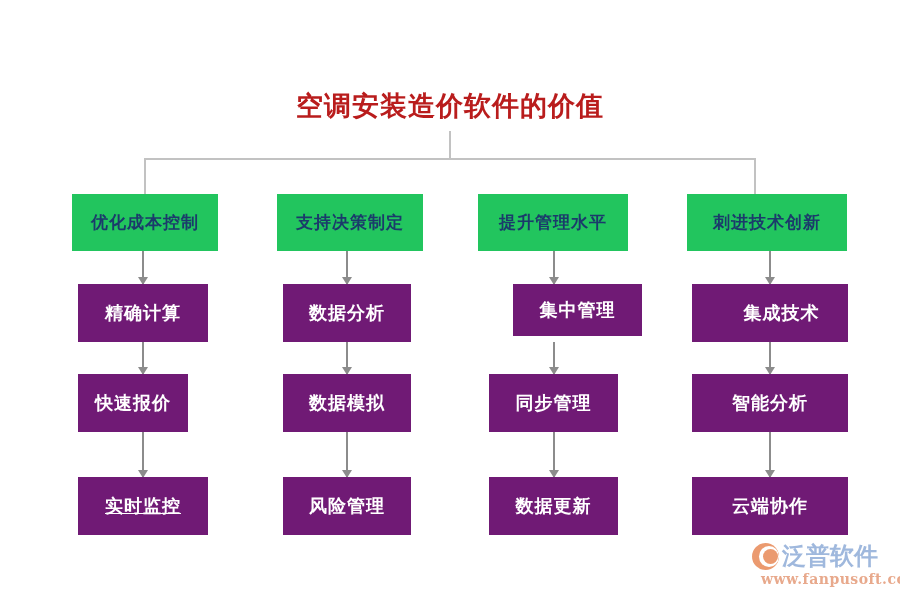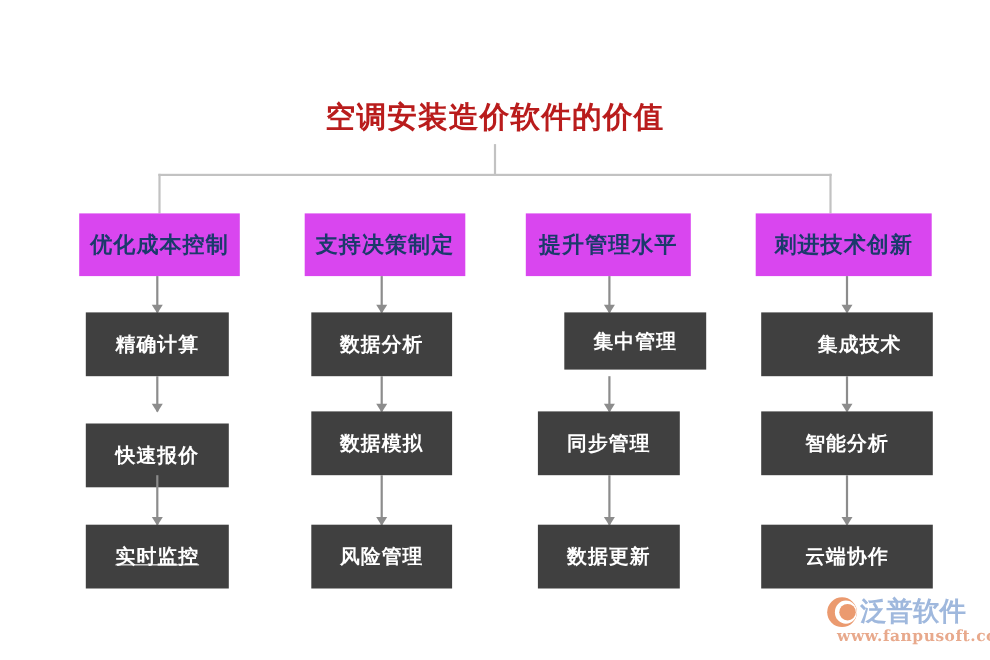--- a/index.html
+++ b/index.html
@@ -66,28 +66,28 @@
   
   .node {
     position: absolute;
     display: flex;
     align-items: center;
     justify-content: center;
     box-sizing: border-box;
     white-space: nowrap;
   }
   .node.head {
-    background: #d946ef;
+    background: #22c55e;
     color: #1b3a6b;
-    font-size: 20px;
+    font-size: 17px;
     font-weight: 700;
     letter-spacing: 1px;
   }
   .node.step {
-    background: #404040;
+    background: #701a75;
     color: #ffffff;
     font-size: 18px;
     font-weight: 700;
     letter-spacing: 1px;
   }
 
   
   .arrow {
     position: absolute;
     width: 2px;
@@ -178,21 +178,21 @@
   <div class="bracket-stem"></div>
   <div class="bracket-bar"></div>
   <div class="bracket-drop left"></div>
   <div class="bracket-drop right"></div>
 
   <div id="nodes">
       <div class="node head" style="left: 72px; top: 194px; width: 146px; height: 57px;">优化成本控制</div>
       <div class="arrow" style="left: 142px; top: 251px; height: 33px;"></div>
       <div class="node step" style="left: 78px; top: 284px; width: 130px; height: 58px;">精确计算</div>
       <div class="arrow" style="left: 142px; top: 342px; height: 32px;"></div>
-      <div class="node step" style="left: 78px; top: 374px; width: 130px; height: 58px; margin-top: 11px;">快速报价</div>
+      <div class="node step" style="left: 78px; top: 374px; width: 110px; height: 58px;">快速报价</div>
       <div class="arrow" style="left: 142px; top: 432px; height: 45px;"></div>
       <div class="node step" style="left: 78px; top: 477px; width: 130px; height: 58px; text-decoration: underline;">实时监控</div>
       <div class="node head" style="left: 277px; top: 194px; width: 146px; height: 57px;">支持决策制定</div>
       <div class="arrow" style="left: 346px; top: 251px; height: 33px;"></div>
       <div class="node step" style="left: 283px; top: 284px; width: 128px; height: 58px;">数据分析</div>
       <div class="arrow" style="left: 346px; top: 342px; height: 32px;"></div>
       <div class="node step" style="left: 283px; top: 374px; width: 128px; height: 58px;">数据模拟</div>
       <div class="arrow" style="left: 346px; top: 432px; height: 45px;"></div>
       <div class="node step" style="left: 283px; top: 477px; width: 128px; height: 58px;">风险管理</div>
       <div class="node head" style="left: 478px; top: 194px; width: 150px; height: 57px;">提升管理水平</div>

